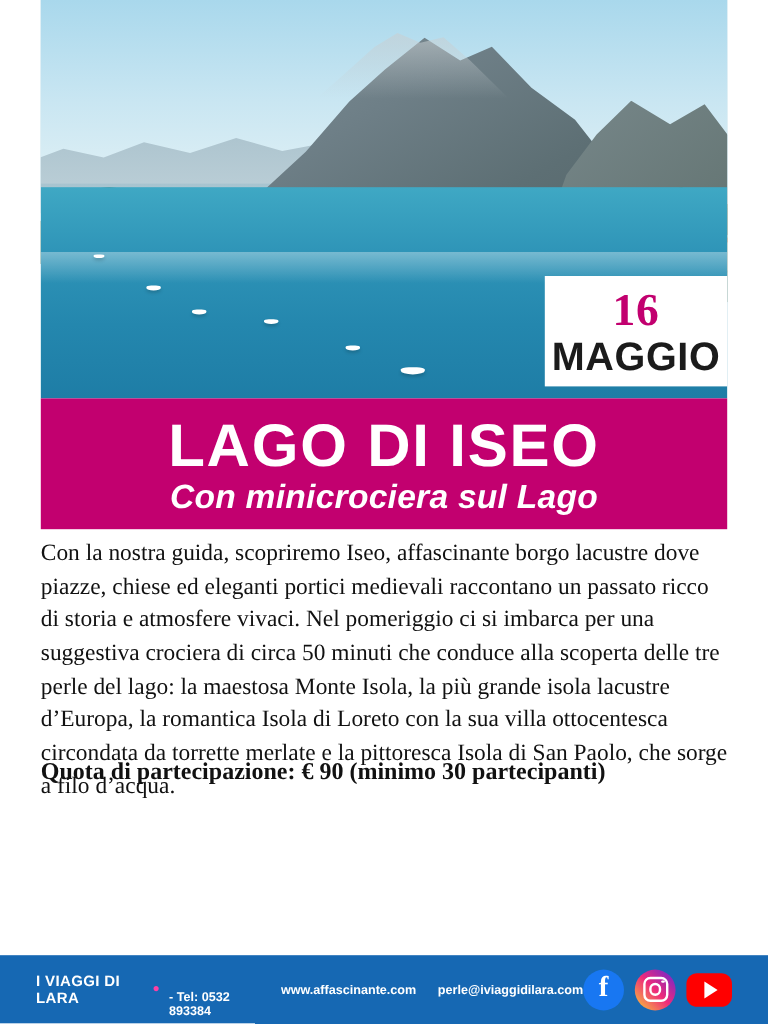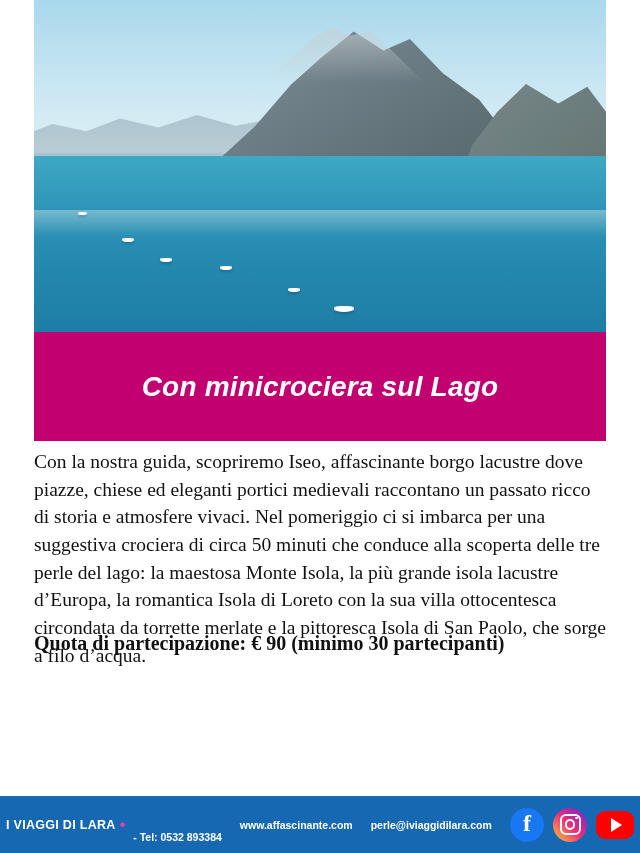--- a/index.html
+++ b/index.html
@@ -240,21 +240,21 @@
     width: 640px;
     height: 57px;
     background: #1668b3;
     display: flex;
     align-items: center;
   }
   .footer-inner {
     display: flex;
     align-items: center;
     width: 100%;
-    padding: 0 6px;
+    padding: 0 30px;
     box-sizing: border-box;
   }
   .brand {
     font-family: "Liberation Sans", sans-serif;
     font-weight: bold;
     font-size: 12.5px;
     color: #ffffff;
     letter-spacing: .3px;
   }
   .brand-dot {
@@ -366,22 +366,27 @@
       <div class="lake-shimmer"></div>
     </div>
     <div class="boat" style="left:88px;  top:238px;"></div>
     <div class="boat" style="left:126px; top:258px;"></div>
     <div class="boat" style="left:186px; top:266px;"></div>
     <div class="boat" style="left:254px; top:288px;"></div>
     <div class="boat" style="left:300px; top:306px; width:20px; height:6px;"></div>
     <div class="boat" style="left:44px;  top:212px; width:9px; height:3px;"></div>
   </div>
 
+  <div class="date-badge">
+    <div class="date-day">16</div>
+    <div class="date-month">MAGGIO</div>
+  </div>
 
   <div class="title-band">
+    <div class="title-main">LAGO DI ISEO</div>
     <div class="title-sub">Con minicrociera sul Lago</div>
   </div>
 
   <div class="body-text">Con la nostra guida, scopriremo Iseo, affascinante borgo lacustre dove piazze, chiese ed eleganti portici medievali raccontano un passato ricco di storia e atmosfere vivaci. Nel pomeriggio ci si imbarca per una suggestiva crociera di circa 50 minuti che conduce alla scoperta delle tre perle del lago: la maestosa Monte Isola, la più grande isola lacustre d’Europa, la romantica Isola di Loreto con la sua villa ottocentesca circondata da torrette merlate e la pittoresca Isola di San Paolo, che sorge a filo d’acqua.</div>
 
   <div class="price-line">Quota di partecipazione: € 90 (minimo 30 partecipanti)</div>
 
 
   <div class="footer">
     <div class="footer-inner">

